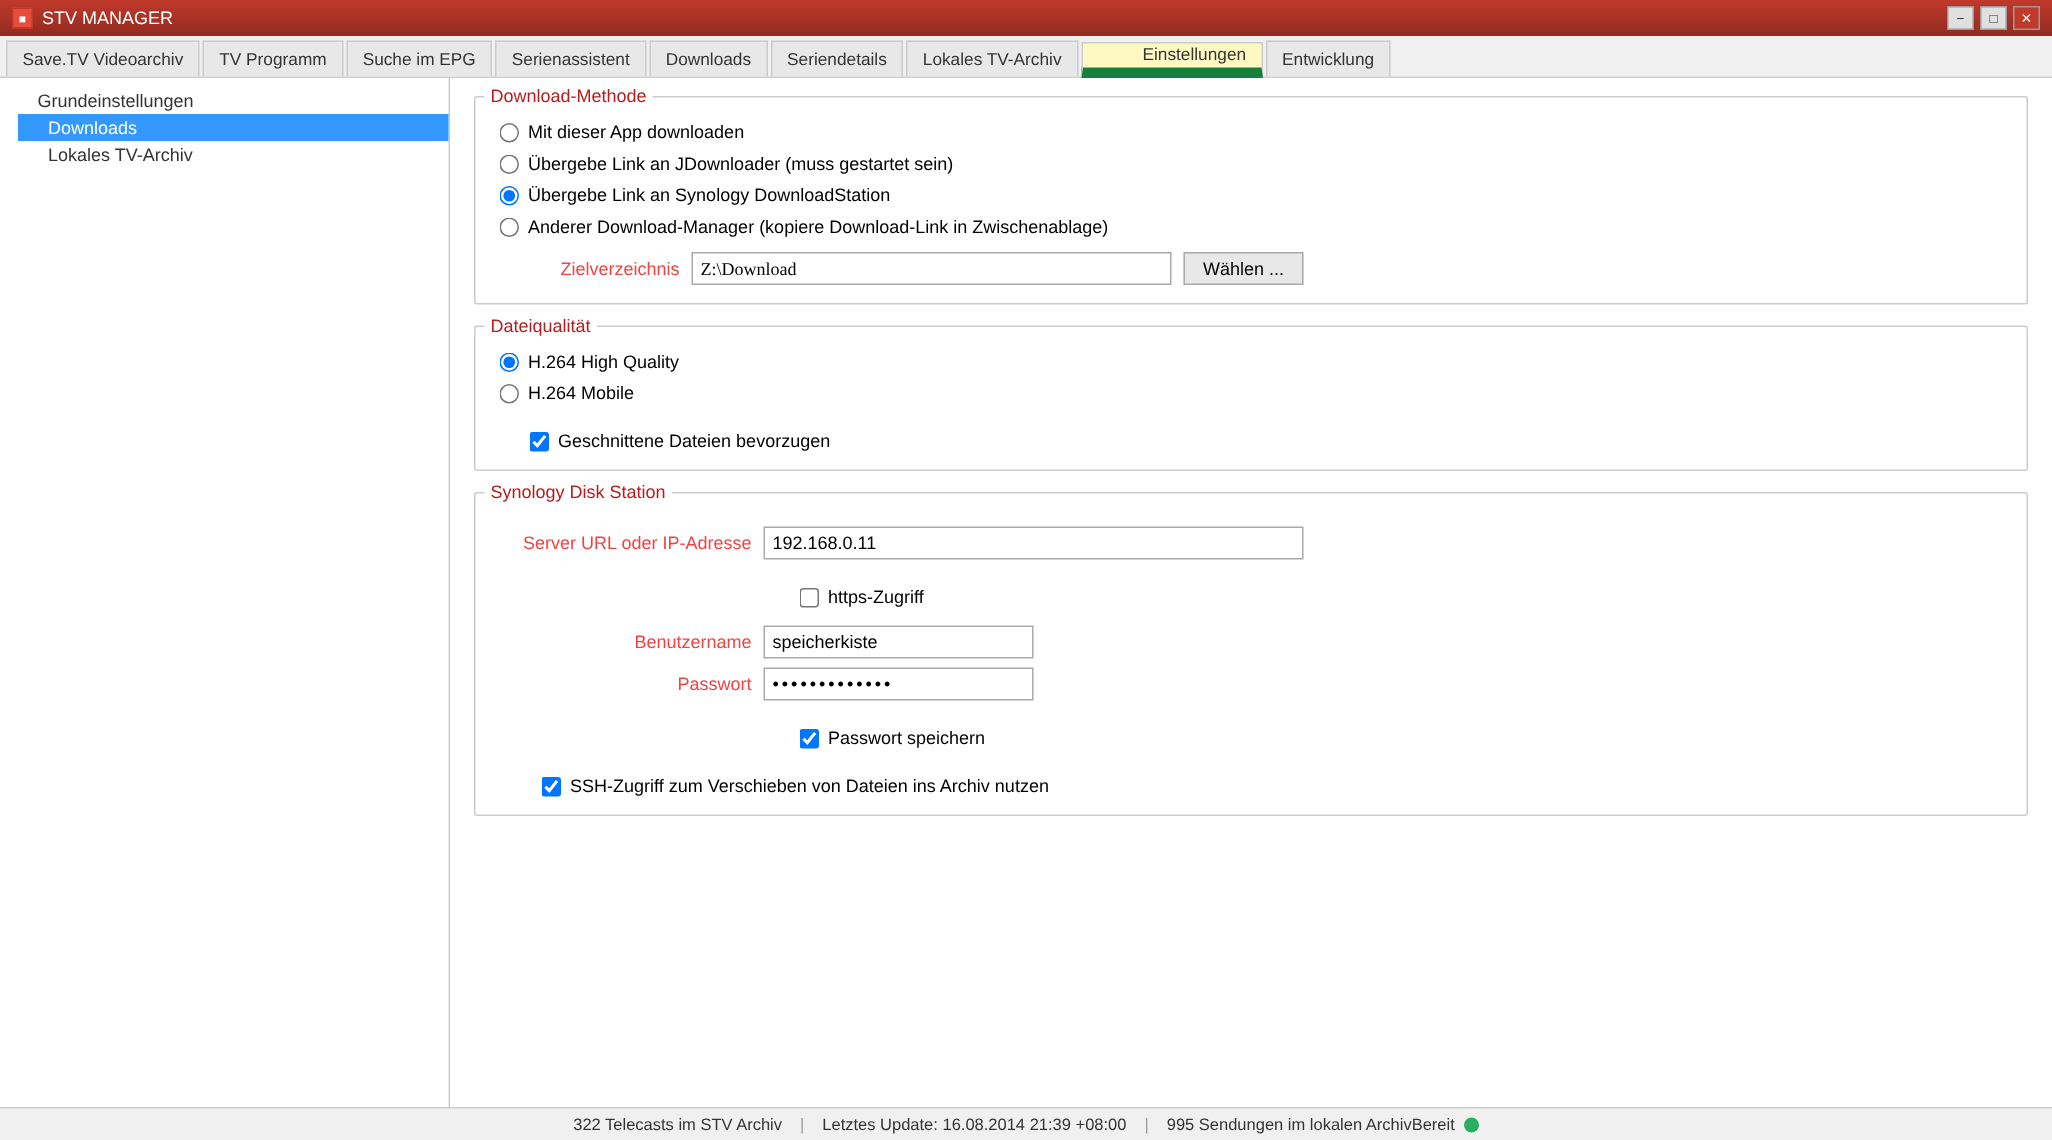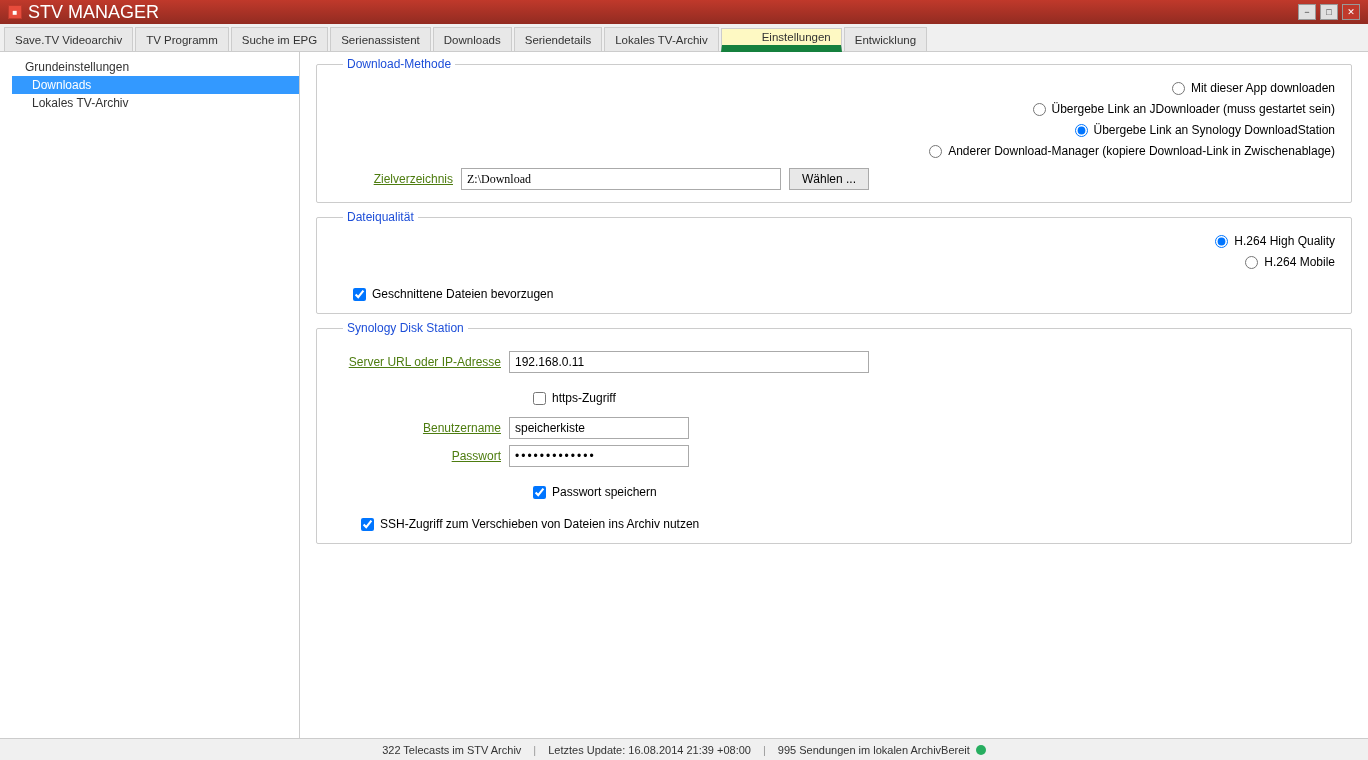--- a/index.html
+++ b/index.html
@@ -32,21 +32,21 @@
     }
     .title-bar-icon {
       width: 14px;
       height: 14px;
       background: #e74c3c;
       border: 1px solid #c0392b;
       display: flex; align-items: center; justify-content: center;
       font-size: 8px;
     }
     .title-text {
-      font-size: 18px;
+      font-size: 12px;
       font-weight: normal;
     }
     .window-controls {
       display: flex;
       gap: 4px;
     }
     .win-btn {
       width: 18px;
       height: 16px;
       background: #e0e0e0;
@@ -135,59 +135,57 @@
     .section-box {
       border: 1px solid #ccc;
       border-radius: 2px;
       padding: 12px 16px;
       margin-bottom: 14px;
       position: relative;
     }
     .section-title {
       position: absolute;
       top: -8px;
-      left: 26px;
+      left: 6px;
       background: white;
       padding: 0 4px;
       font-size: 12px;
-      color: #1d4ed8;
+      color: #b91c1c;
     }
 
     
     .radio-group {
       display: flex;
       flex-direction: column;
       gap: 7px;
       margin-top: 4px;
     }
     .radio-item {
       display: flex;
       align-items: center;
       gap: 6px;
       font-size: 12px;
       cursor: pointer;
-      justify-content: flex-end;
     }
     .radio-item input[type="radio"] {
       margin: 0;
     }
 
     
     .form-row {
       display: flex;
       align-items: center;
       gap: 8px;
       margin-top: 10px;
     }
     .form-label {
       min-width: 120px;
       text-align: right;
       font-size: 12px;
-      color: #4d7c0f;
-      text-decoration: underline;
+      color: #ef4444;
     }
     .text-input {
       border: 1px solid #aaa;
       padding: 3px 5px;
       font-size: 12px;
       height: 22px;
       background: white;
       outline: none;
     }
     .btn {

